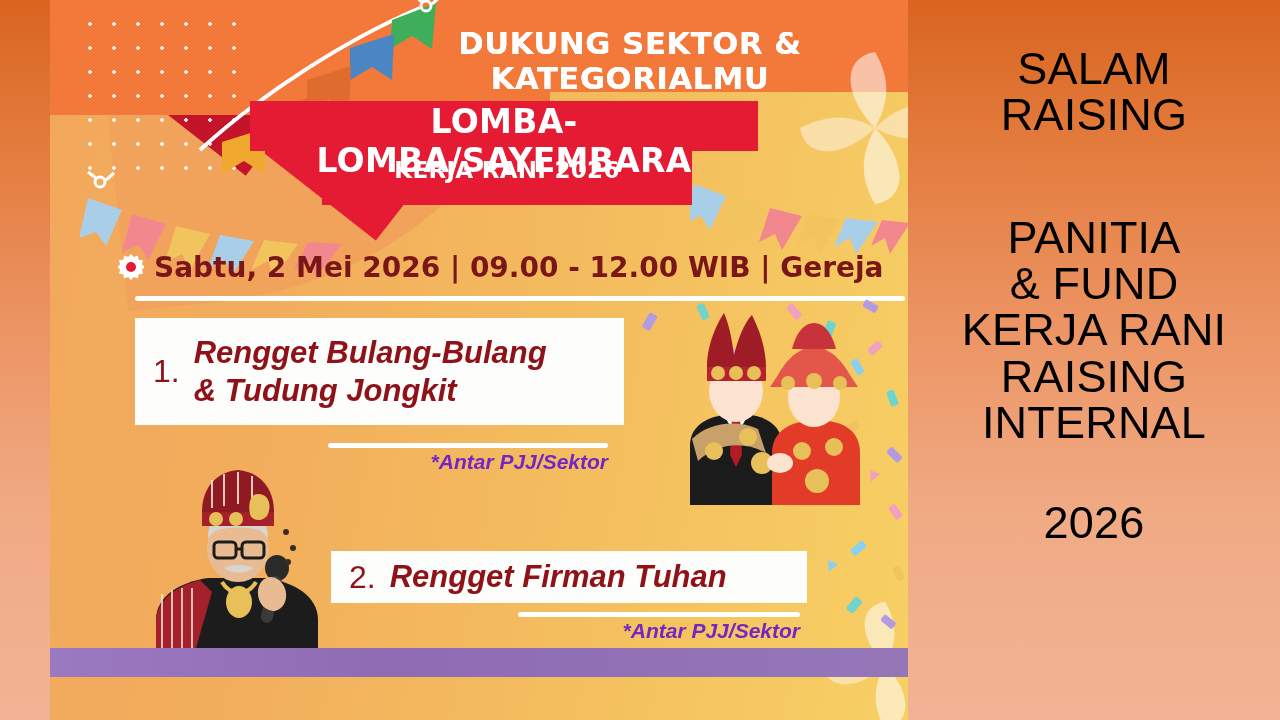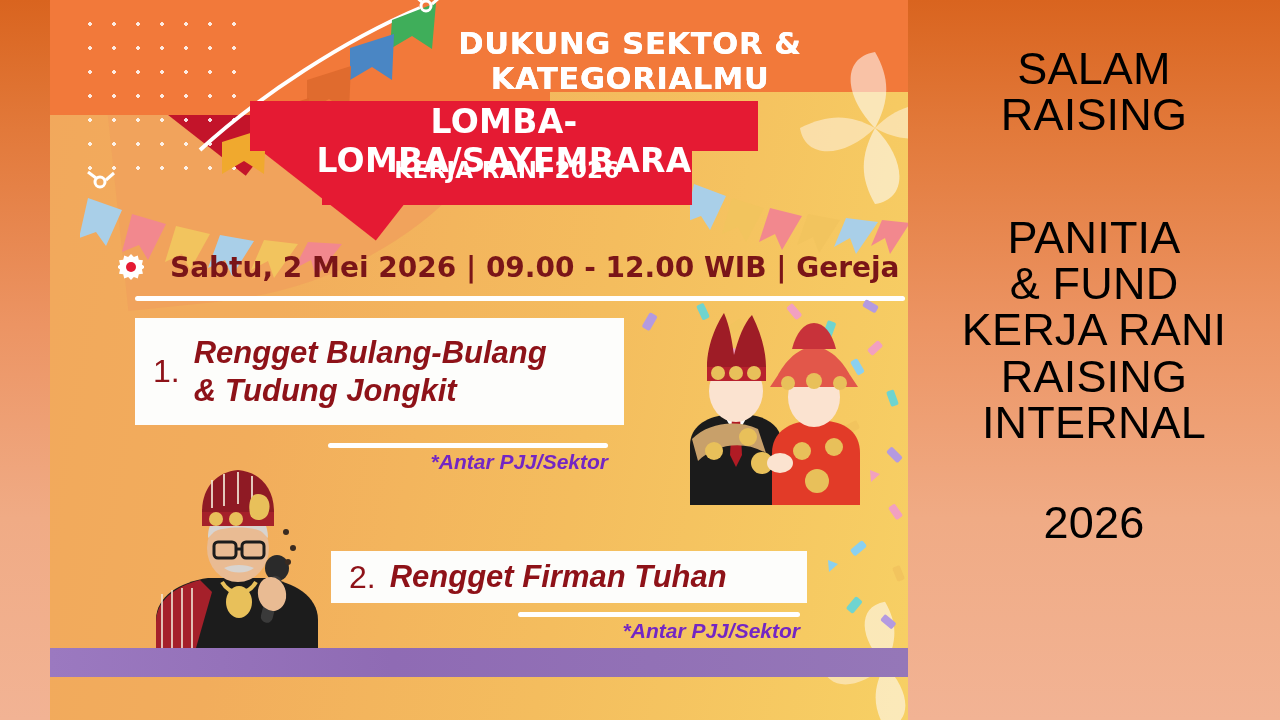--- a/index.html
+++ b/index.html
@@ -83,21 +83,21 @@
     position:absolute;color:#fff;font-weight:700;
     font-family:"DejaVu Sans", sans-serif;text-align:center;letter-spacing:.3px;
   }
   #headline-1{left:200px;top:102px;width:508px;font-size:33px;}
   #headline-2{left:272px;top:157px;width:370px;font-size:23px;}
 
   
   #date-line{
     position:absolute;left:68px;top:246px;width:790px;height:42px;
     color:#7a1518;font-size:28px;font-weight:700;
-    display:flex;align-items:center;gap:26px;
+    display:flex;align-items:center;gap:10px;
     font-family:"DejaVu Sans", sans-serif;
   }
   #date-icon{width:26px;height:26px;position:relative;flex:0 0 26px;}
   #date-icon .star{
     position:absolute;inset:0;background:#fff;
     clip-path:polygon(50% 0%,61% 12%,76% 6%,80% 22%,96% 24%,92% 40%,105% 50%,92% 60%,96% 76%,80% 78%,76% 94%,61% 88%,50% 100%,39% 88%,24% 94%,20% 78%,4% 76%,8% 60%,-5% 50%,8% 40%,4% 24%,20% 22%,24% 6%,39% 12%);
   }
   #date-icon .core{
     position:absolute;left:8px;top:8px;width:10px;height:10px;border-radius:50%;background:#e51a33;
   }

